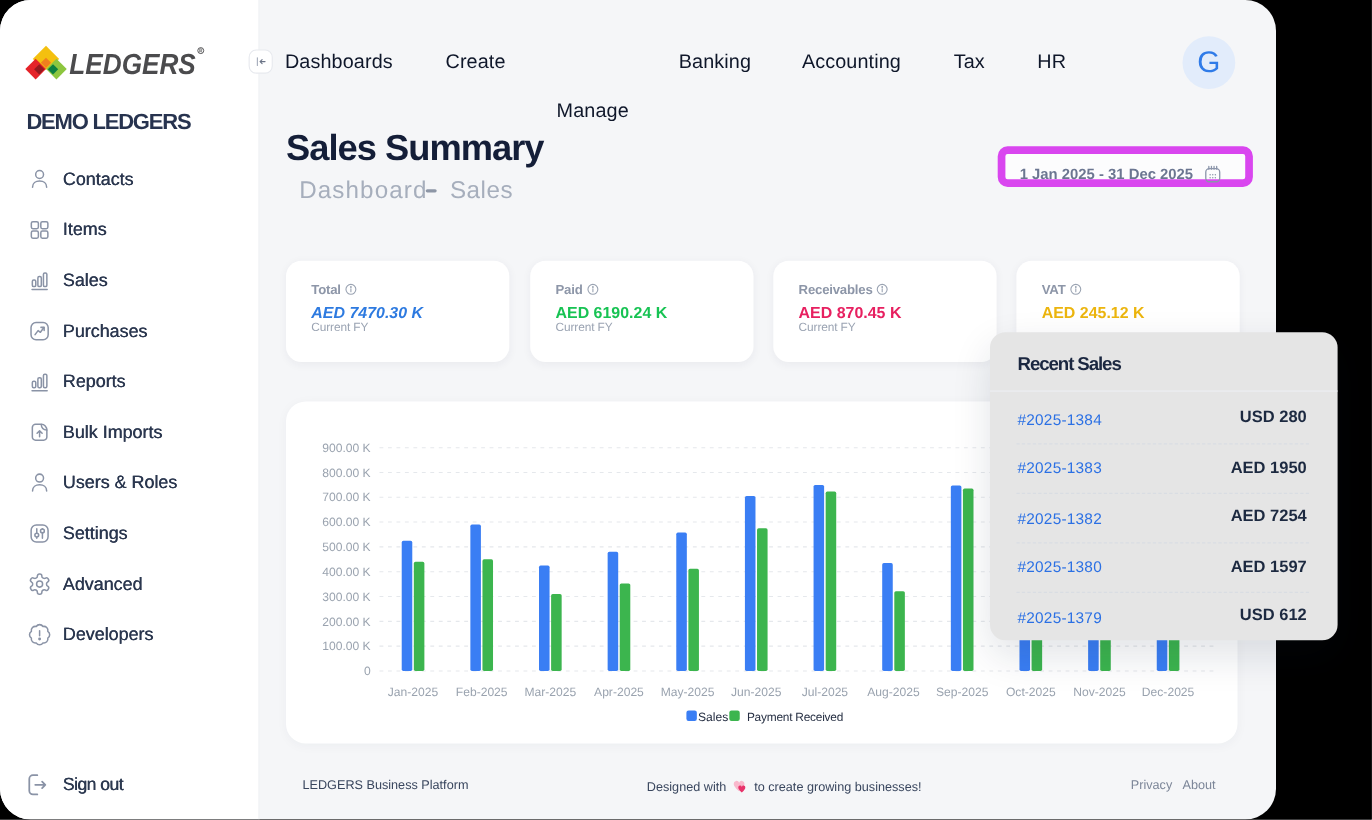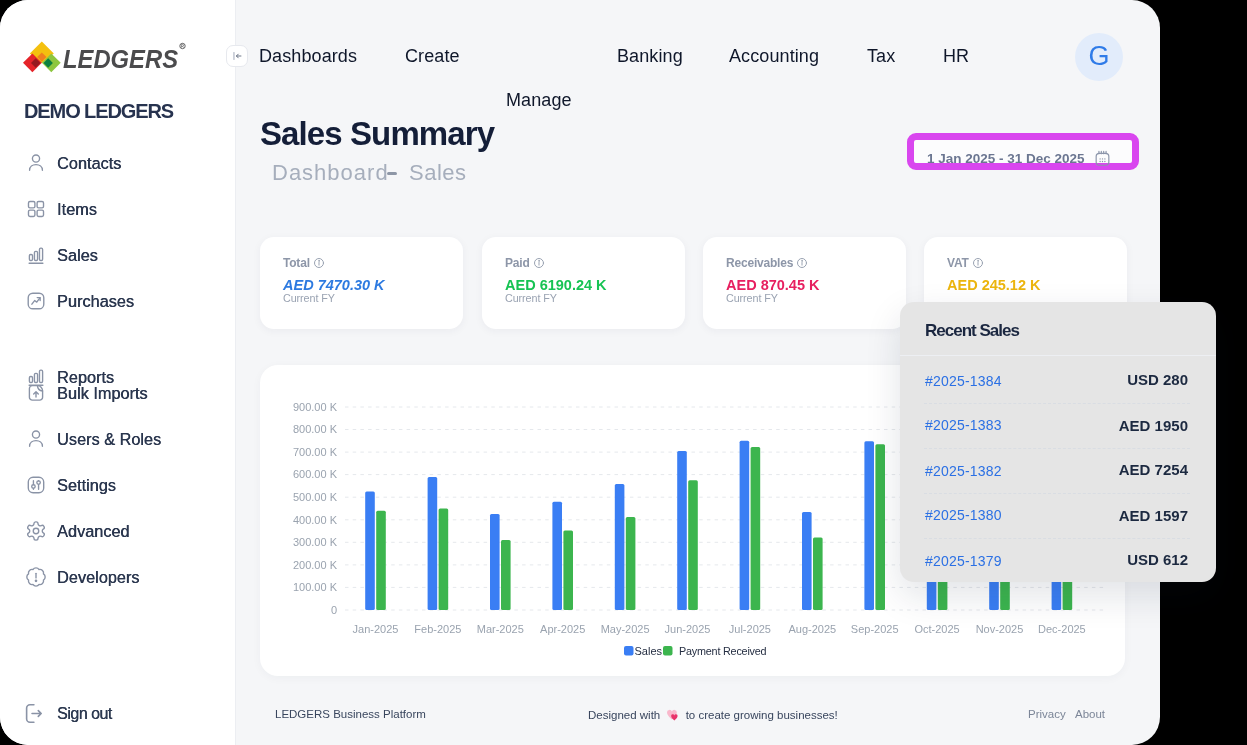--- a/index.html
+++ b/index.html
@@ -74,21 +74,21 @@
       <span>Sales</span>
     </div>
     <div class="menu-item" style="top:289px;">
       <svg width="22" height="22" viewBox="0 0 24 24" fill="none" stroke="#8a93a6" stroke-width="1.5" stroke-linecap="round" stroke-linejoin="round">
           <rect x="3.5" y="3.5" width="17" height="17" rx="5"></rect>
           <path d="M7.5,15.5 L10.5,11.5 L12.8,13.2 L16.3,8.5"></path>
           <path d="M16.5,11.5 V8.3 H13.3"></path>
         </svg>
       <span>Purchases</span>
     </div>
-    <div class="menu-item" style="top:335px;margin-top:30px;">
+    <div class="menu-item" style="top:335px;">
       <svg width="22" height="22" viewBox="0 0 24 24" fill="none" stroke="#8a93a6" stroke-width="1.5" stroke-linecap="round" stroke-linejoin="round">
           <rect x="4.8" y="11.5" width="3.4" height="6.5" rx="1.4"></rect>
           <rect x="10.3" y="8" width="3.4" height="10" rx="1.4"></rect>
           <rect x="15.8" y="4.5" width="3.4" height="13.5" rx="1.4"></rect>
           <path d="M4.5,21 H19.5"></path>
         </svg>
       <span>Reports</span>
     </div>
     <div class="menu-item" style="top:381px;">
       <svg width="22" height="22" viewBox="0 0 24 24" fill="none" stroke="#8a93a6" stroke-width="1.5" stroke-linecap="round" stroke-linejoin="round">

